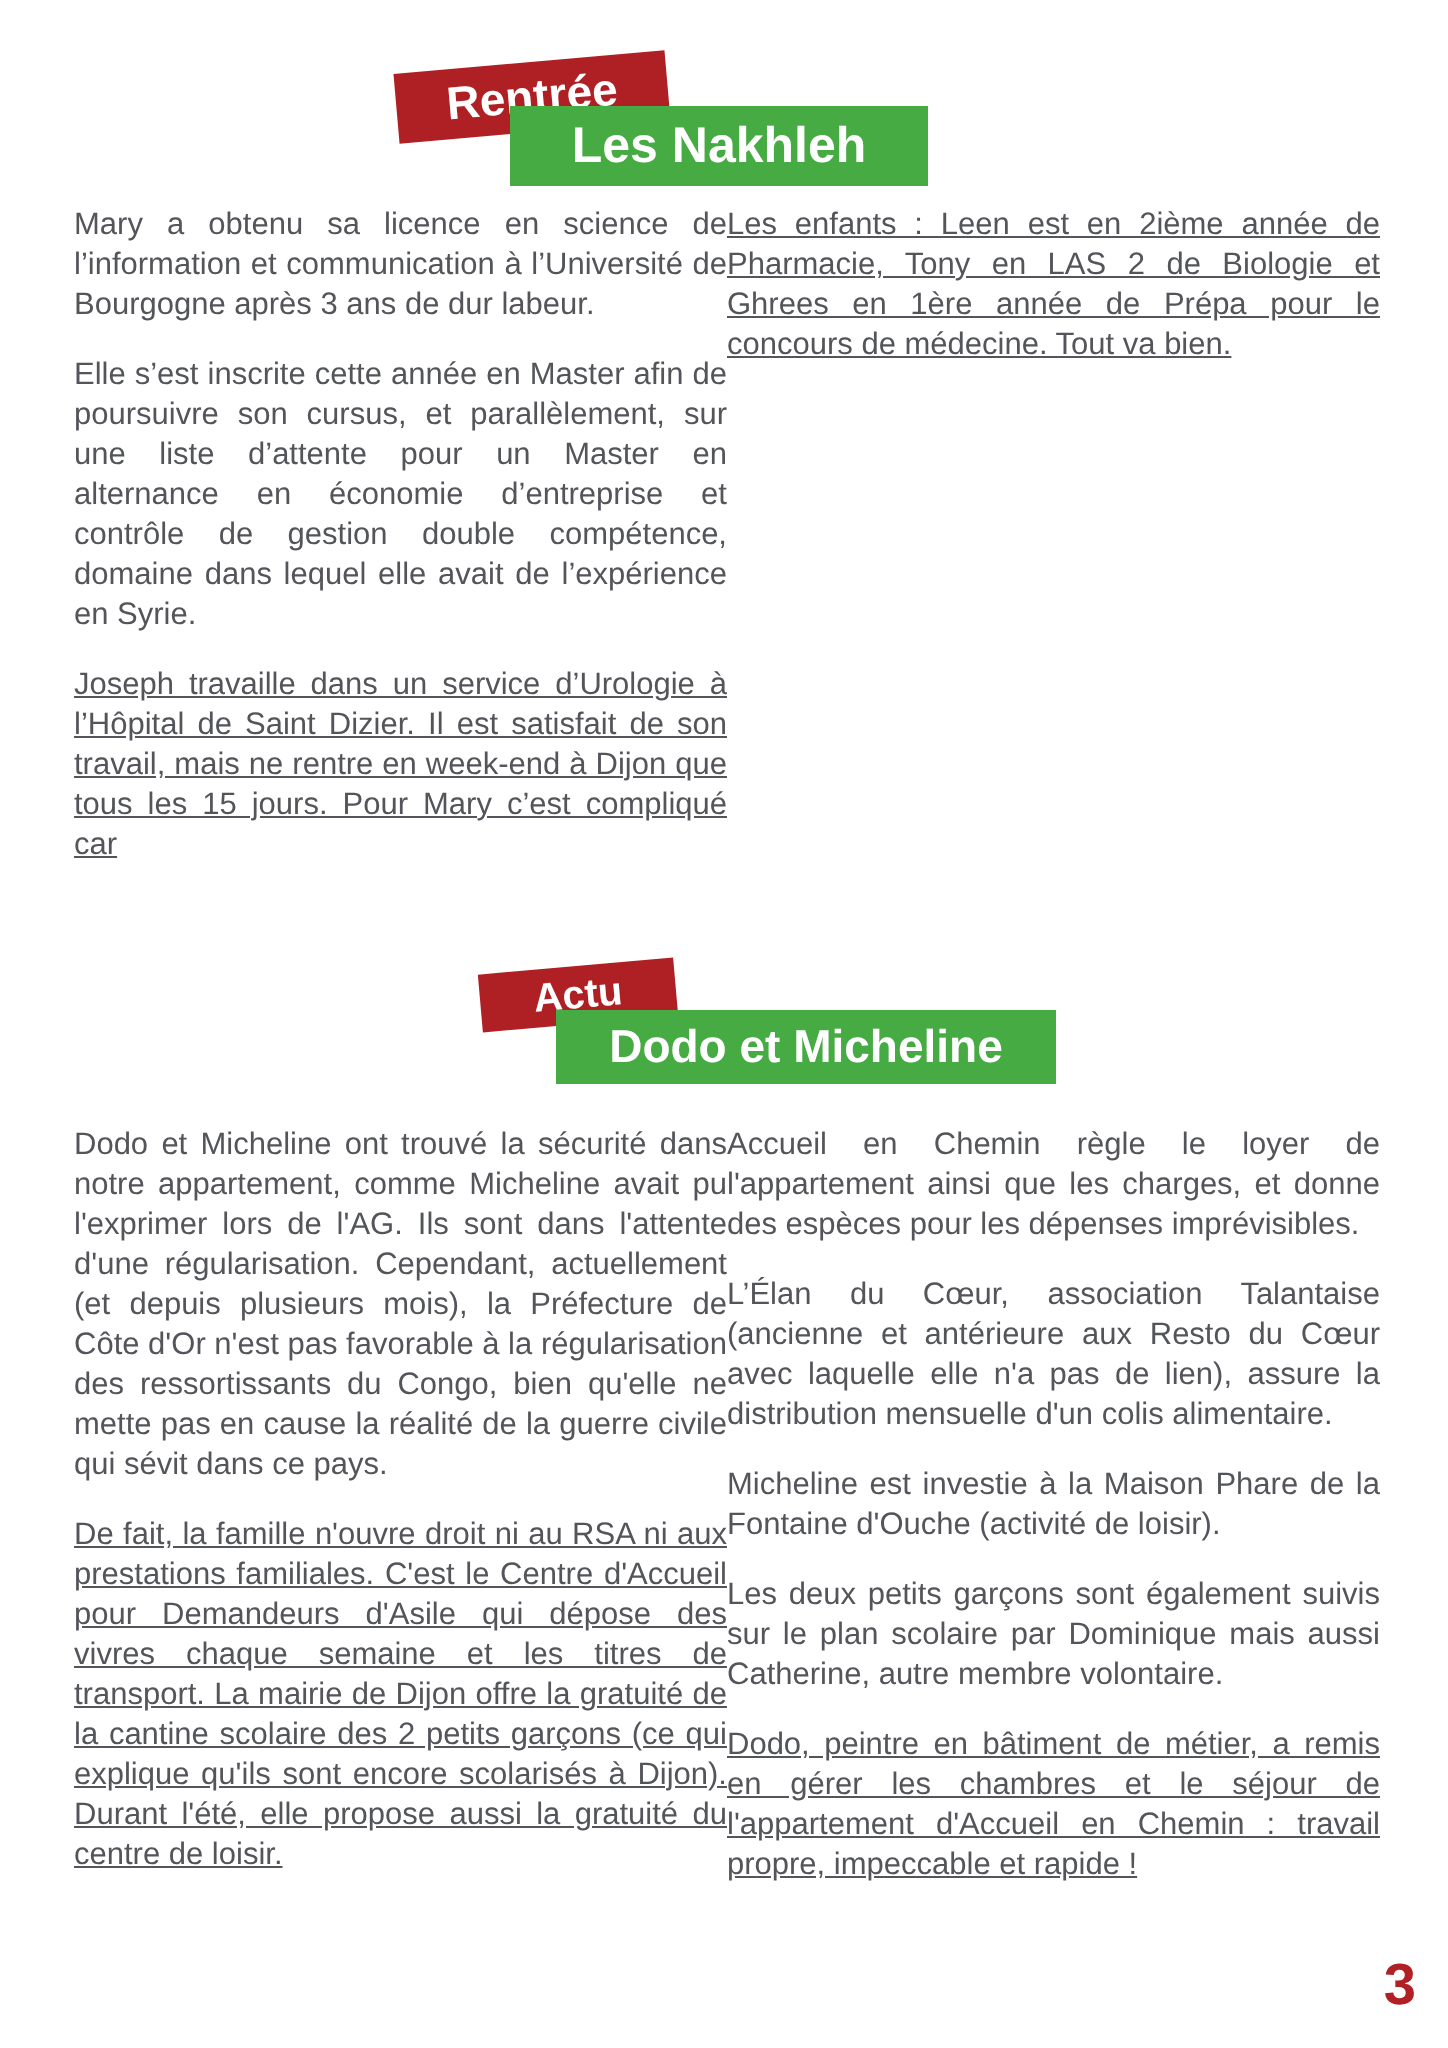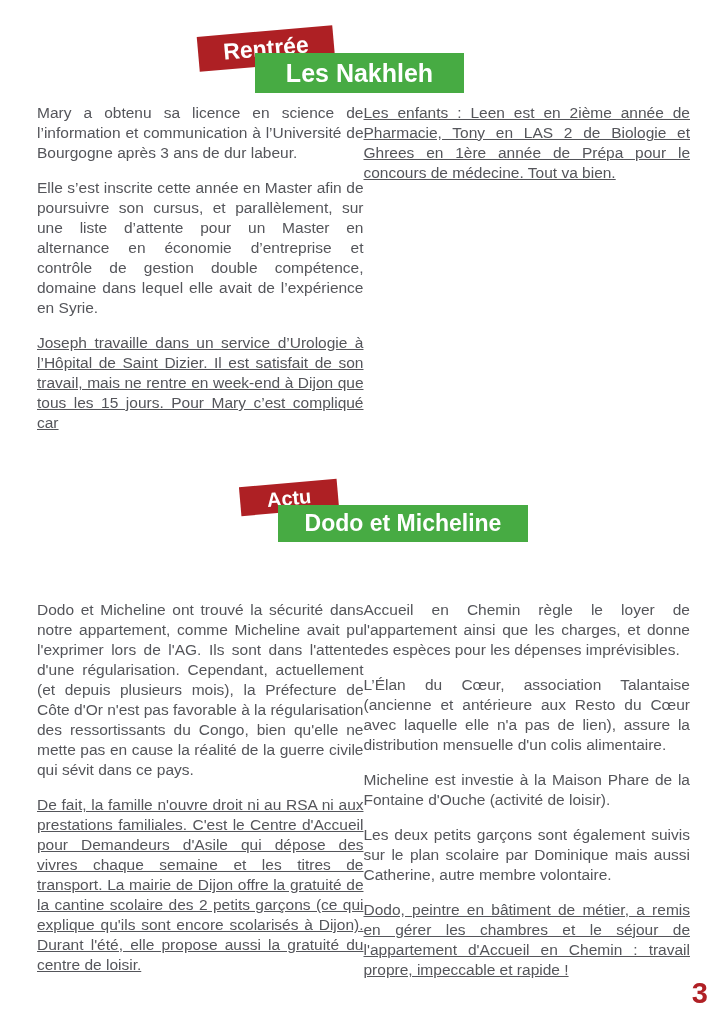--- a/index.html
+++ b/index.html
@@ -34,21 +34,21 @@
   .badge.g1 { left: 255px; top: 53px;  width: 209px; height: 40px; font-size: 25px; }
   .badge.r2 { left: 240px; top: 483px; width: 98px;  height: 29px; font-size: 20px; transform: rotate(-5deg); }
   .badge.g2 { left: 278px; top: 505px; width: 250px; height: 37px; font-size: 23px; }
   .body-cols {
     position: absolute;
     left: 37px;
     width: 653px;
     display: flex;
   }
   .s1-body { top: 103px; }
-  .s2-body { top: 600px; justify-content: center; }
+  .s2-body { top: 563px; justify-content: center; }
   .col { flex: 1 1 0; min-width: 0; }
   .col p {
     margin: 0 0 15px 0;
     font-size: 15.5px;
     line-height: 20px;
     text-align: justify;
     color: var(--body-text);
     hyphens: none;
   }
   .col p:last-child { margin-bottom: 0; text-decoration: underline; }

